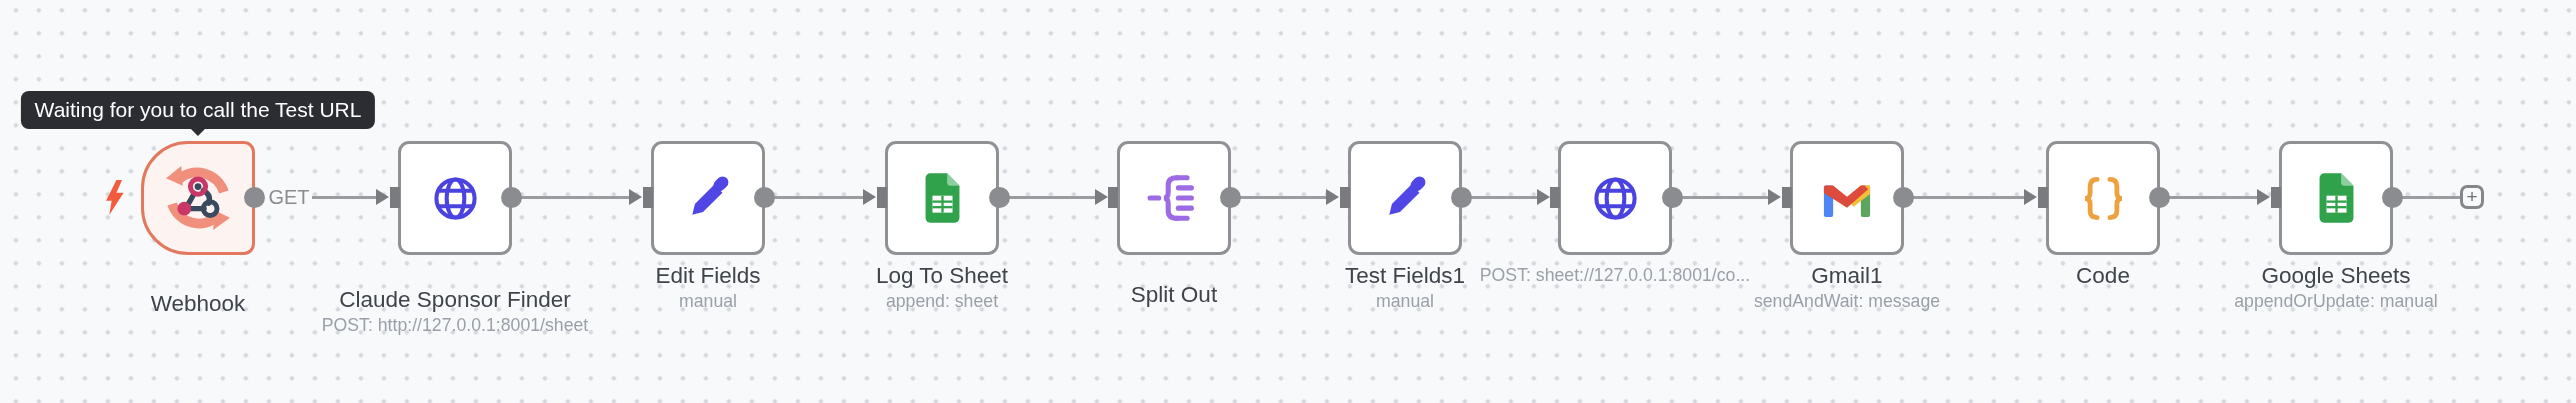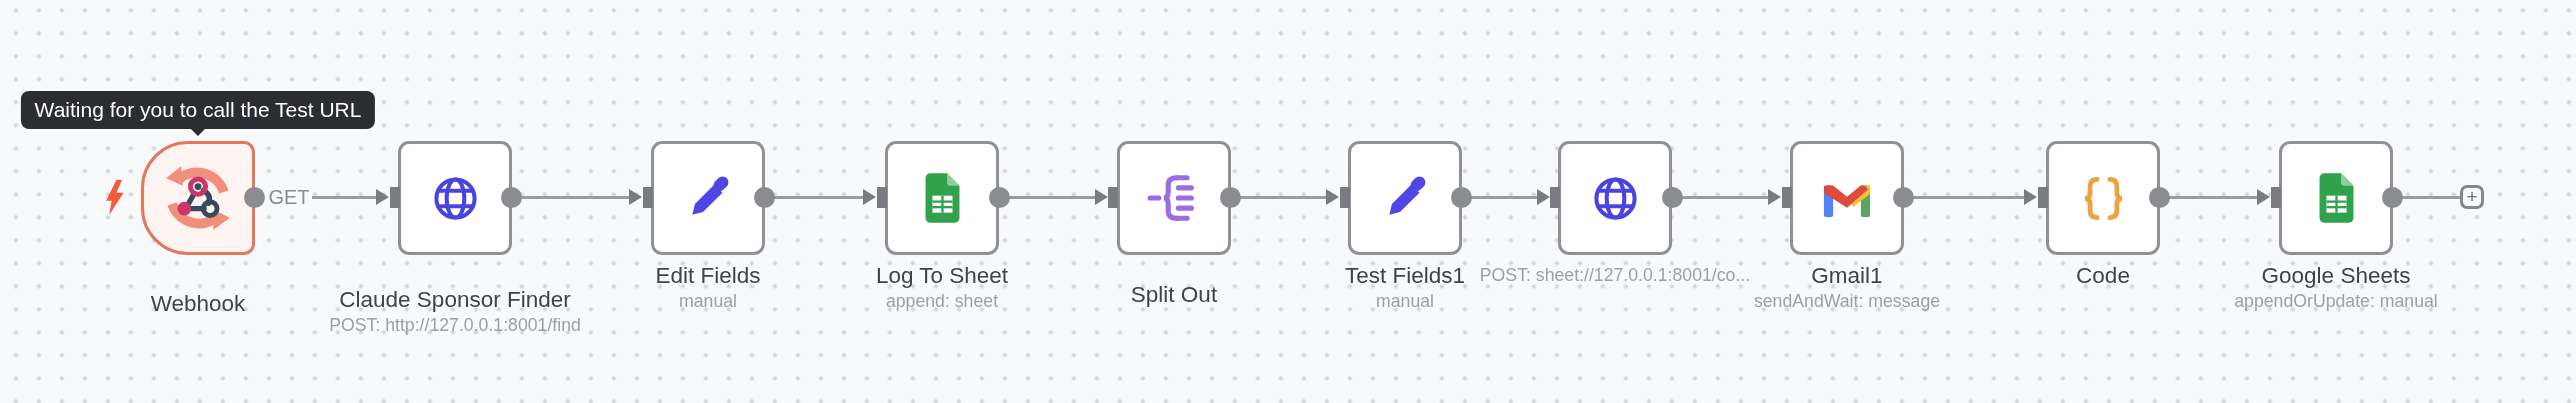--- a/index.html
+++ b/index.html
@@ -134,21 +134,21 @@
       <circle cx="32" cy="32" r="26"></circle>
       <ellipse cx="32" cy="32" rx="12" ry="26"></ellipse>
       <path d="M8 21.5 H56"></path>
       <path d="M8 42.5 H56"></path>
     </svg>
       </div>
     </div>
     <div class="out-dot" style="left: 501px; top: 187px;"></div>
     <div class="node-caption" style="left: 455px; top: 263px; margin-top: 24px;">
       <div class="node-label">Claude Sponsor Finder</div>
-      <div class="node-subtitle">POST: http://127.0.0.1:8001/find</div>
+      <div class="node-subtitle">POST: http://127.0.0.1:8001/sheet</div>
     </div>
     <div class="conn-line" style="left: 301px; top: 196px; width: 75px;"></div>
     <div class="in-arrow" style="left: 376px; top: 189px;"></div>
     <div class="in-port" style="left: 390px; top: 187px;"></div>
     <div class="node-box" style="left: 651px; top: 141px;">
       <div class="node-icon">
         <svg viewBox="0 0 64 64" width="47" height="47" fill="#4f46e5">
       <path d="M10 54 L13.5 39.5 L40 13 L51 24 L24.5 50.5 L10 54 Z"></path>
       <rect x="41" y="1" width="16" height="22" rx="8" transform="rotate(45 49 12)"></rect>
     </svg>

